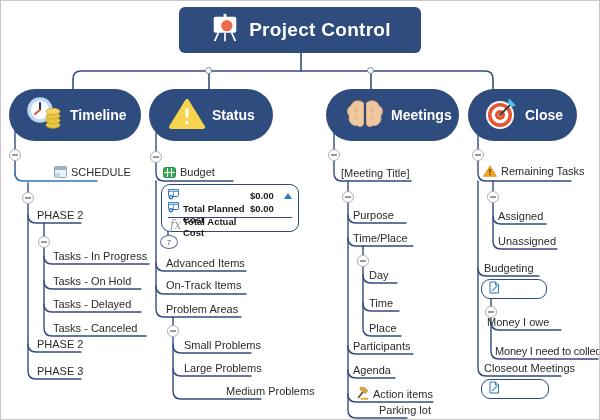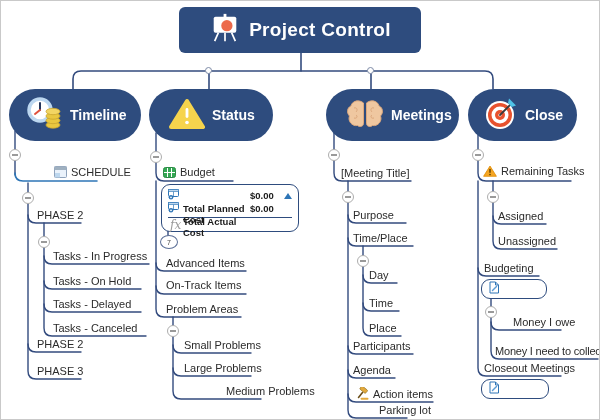--- a/index.html
+++ b/index.html
@@ -325,21 +325,21 @@
   <div class="note-box" style="left:480px;top:278px;width:66px;height:20px;">
     <span class="ic">
       <svg width="12" height="13" viewBox="0 0 12 13">
         <path d="M2 1 H7.5 L10.5 4 V12 H2 Z" fill="#fff" stroke="#2E75B6"></path>
         <path d="M7.5 1 V4 H10.5" fill="none" stroke="#2E75B6"></path>
         <path d="M4.5 9.5 L8.5 5.5" stroke="#5B9BD5" stroke-width="1.4" stroke-linecap="round"></path>
       </svg>
     </span>
   </div>
 
-  <div class="topic" style="left:512px;top:315px;">
+  <div class="topic" style="left:486px;top:315px;">
     <span>Money I owe</span>
     </div>
   <div class="topic" style="left:494px;top:344px;letter-spacing:-0.2px;">
     <span>Money I need to collect</span>
     </div>
   <div class="topic" style="left:483px;top:361px;">
     <span>Closeout Meetings</span>
     </div>
 
   <div class="note-box" style="left:480px;top:378px;width:68px;height:20px;">

